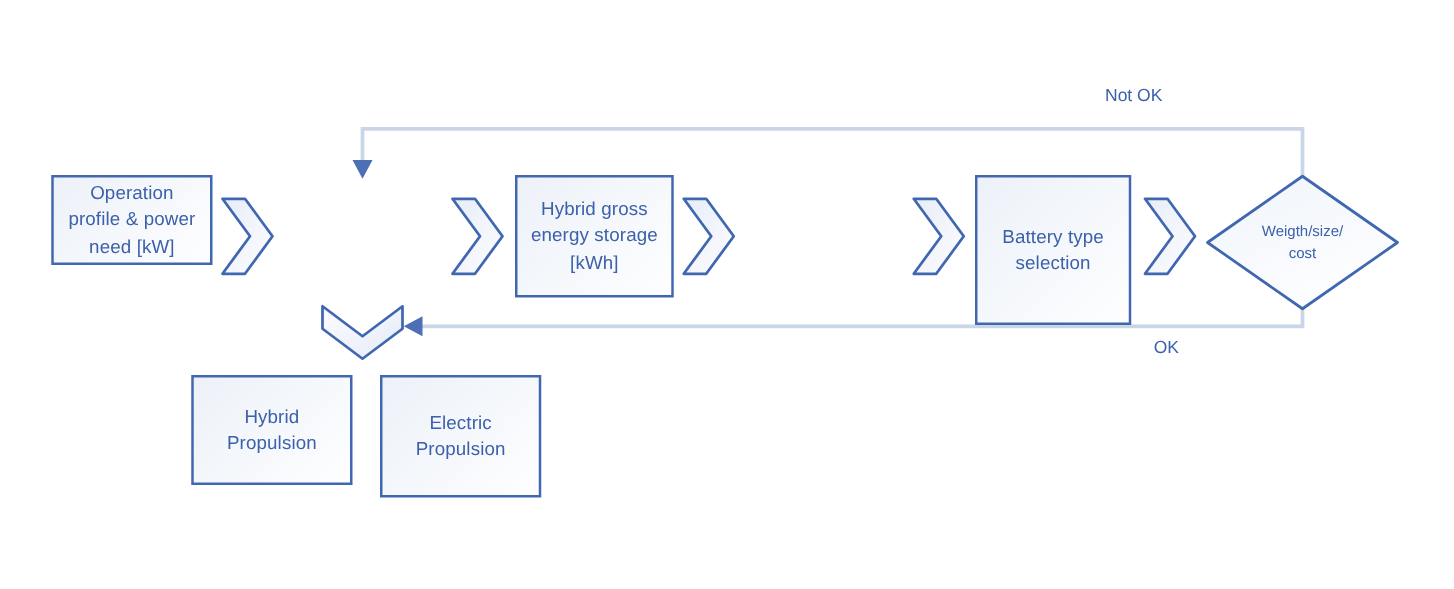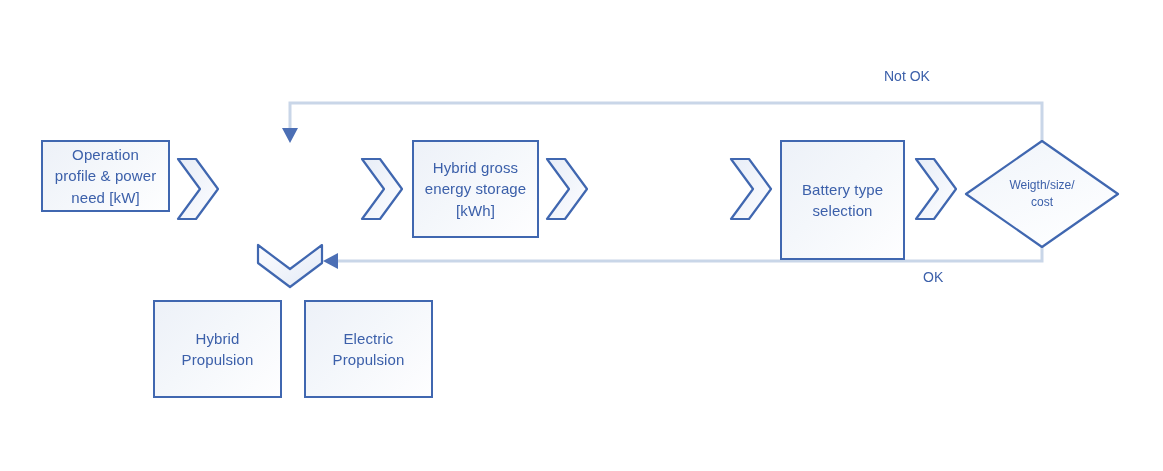--- a/index.html
+++ b/index.html
@@ -163,19 +163,19 @@
       </linearGradient>
     </defs>
   </svg>
   <div class="decision-label" style="left:972px; top:165px; width:140px; height:58px;">Weigth/size/
 cost</div>
 
   <div class="edge-label" style="left:884px; top:68px;">Not OK</div>
 
   <div class="edge-label" style="left:899px; top:269px;margin-left:24px;">OK</div>
 
-  <div class="flow-box" style="left:153px; top:300px; width:129px; height:98px;">Hybrid
+  <div class="flow-box" style="left:153px; top:300px; width:129px; height:88px;">Hybrid
 Propulsion</div>
 
   <div class="flow-box" style="left:304px; top:300px; width:129px; height:98px;">Electric
 Propulsion</div>
 
 </div>
 
 </body></html>

